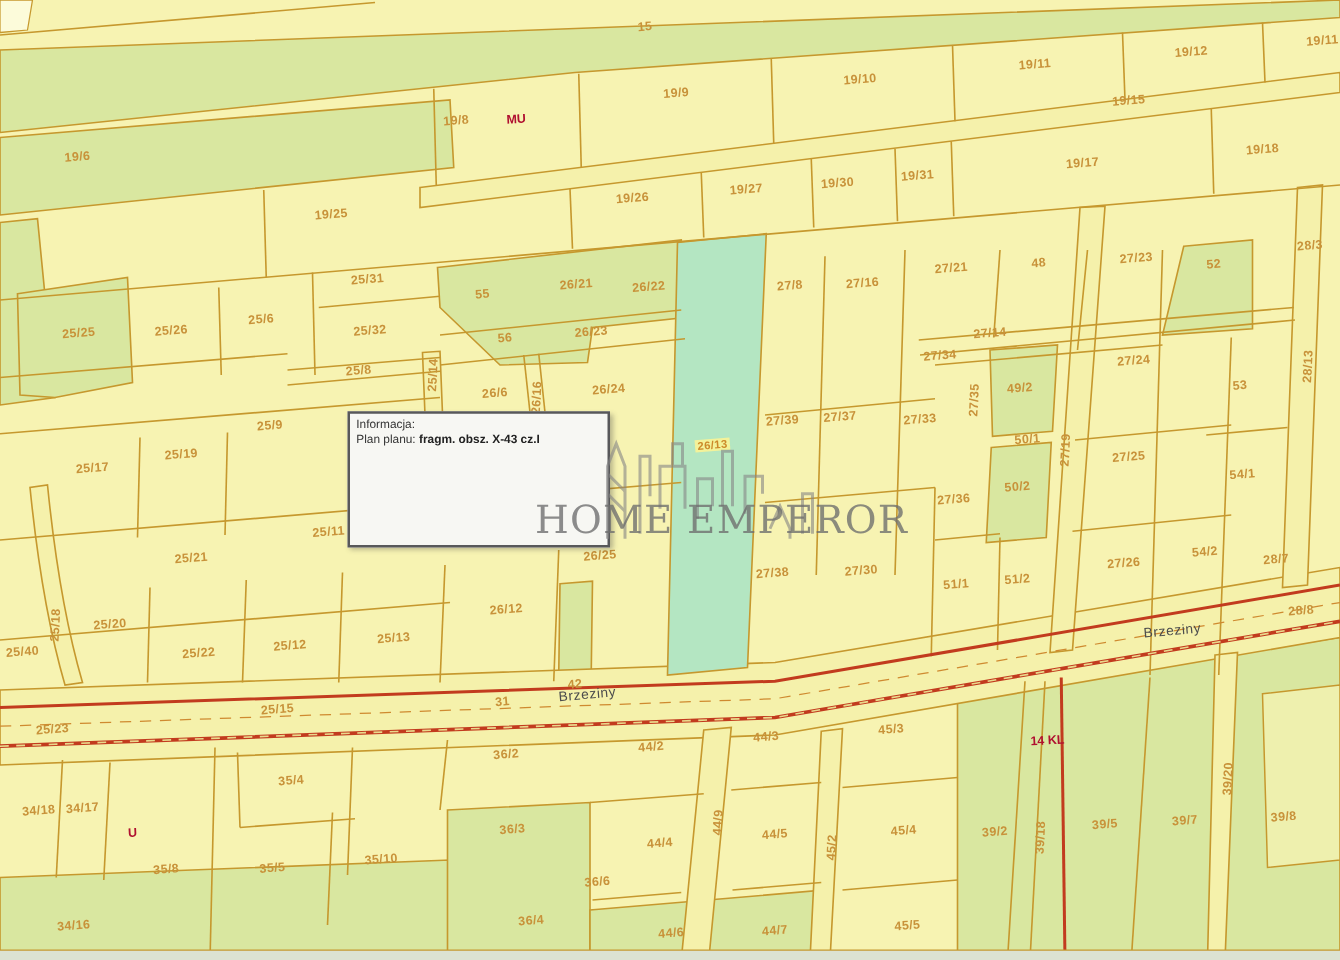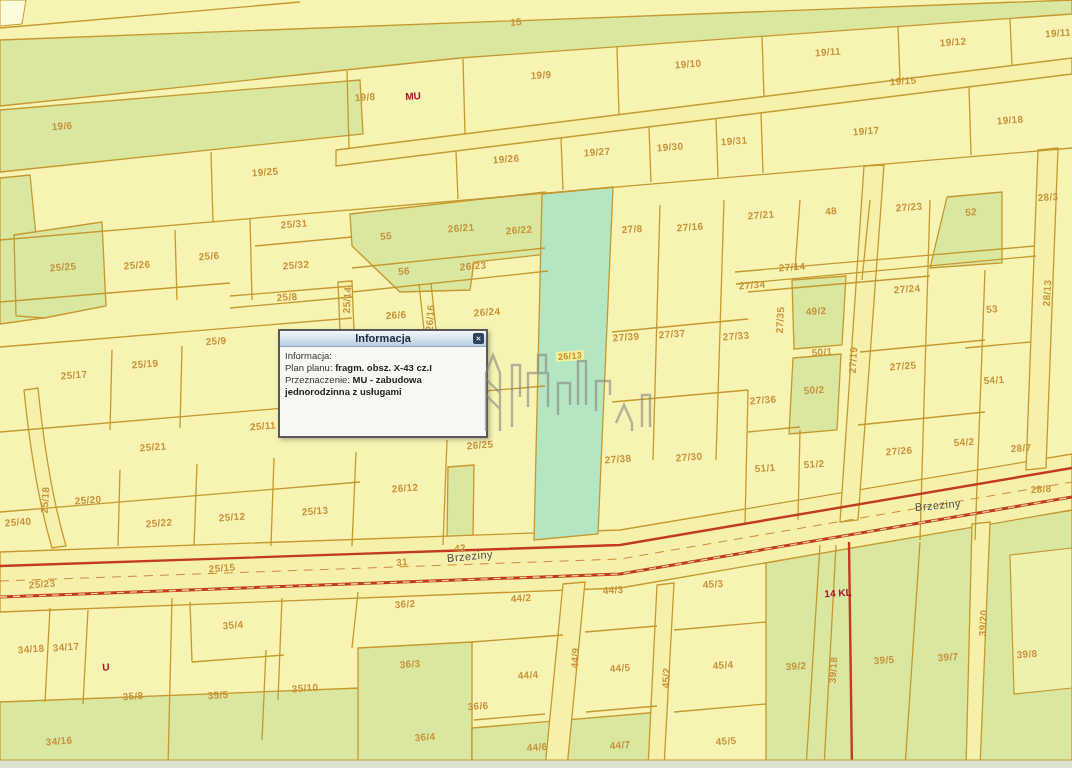--- a/index.html
+++ b/index.html
@@ -286,36 +286,28 @@
       <span class="plabel v" style="left: 983px; top: 623px;">39/20</span>
       <span class="plabel" style="left: 1027px; top: 654px;">39/8</span>
       <span class="slabel" style="left: 470px; top: 556px;">Brzeziny</span>
       <span class="slabel" style="left: 938px; top: 505px;">Brzeziny</span>
       <span class="rlabel" style="left: 413px; top: 96px;">MU</span>
       <span class="rlabel" style="left: 106px; top: 667px;">U</span>
       <span class="rlabel" style="left: 838px; top: 593px;">14 KL</span>
     </div>
 
   <div class="popup">
-    <div class="popup-header">
-      <span class="popup-title">Informacja</span>
-      <span class="popup-close">✕</span>
-    </div>
     <div class="popup-body">
       <div>
         <span>Informacja:</span>
         <b></b>
       </div>
       <div>
         <span>Plan planu:</span>
         <b>fragm. obsz. X-43 cz.I</b>
-      </div>
-      <div>
-        <span>Przeznaczenie:</span>
-        <b>MU - zabudowa jednorodzinna z usługami</b>
       </div>
     </div>
   </div>
 
   <div class="watermark">
     <svg width="250" height="110" viewBox="0 0 250 110">
       <g stroke="#858585" stroke-width="2.4" fill="none" opacity="0.6">
         <polyline points="66,96 66,38 73,20 80,38 80,96"></polyline>
         <line x1="66" y1="44" x2="80" y2="58"></line>
           <line x1="66" y1="60" x2="80" y2="74"></line>
@@ -323,15 +315,16 @@
         <polyline points="108,72 108,38 128,38 128,72"></polyline>
         <polyline points="118,38 118,20 126,20 126,38"></polyline>
         <polyline points="138,80 138,48 150,48 150,70"></polyline>
         <polyline points="158,70 158,26 166,26 166,70"></polyline>
         <polyline points="176,76 176,46 190,46 190,60"></polyline>
         <polyline points="196,88 204,70 212,88 212,96"></polyline>
         <polyline points="222,92 222,60 230,60 230,92"></polyline>
       </g>
       <text x="0" y="0" fill="none"> </text>
     </svg>
+    <div class="wm-text">HOME EMPEROR</div>
   </div>
 
 </div>
 
 </body></html>

